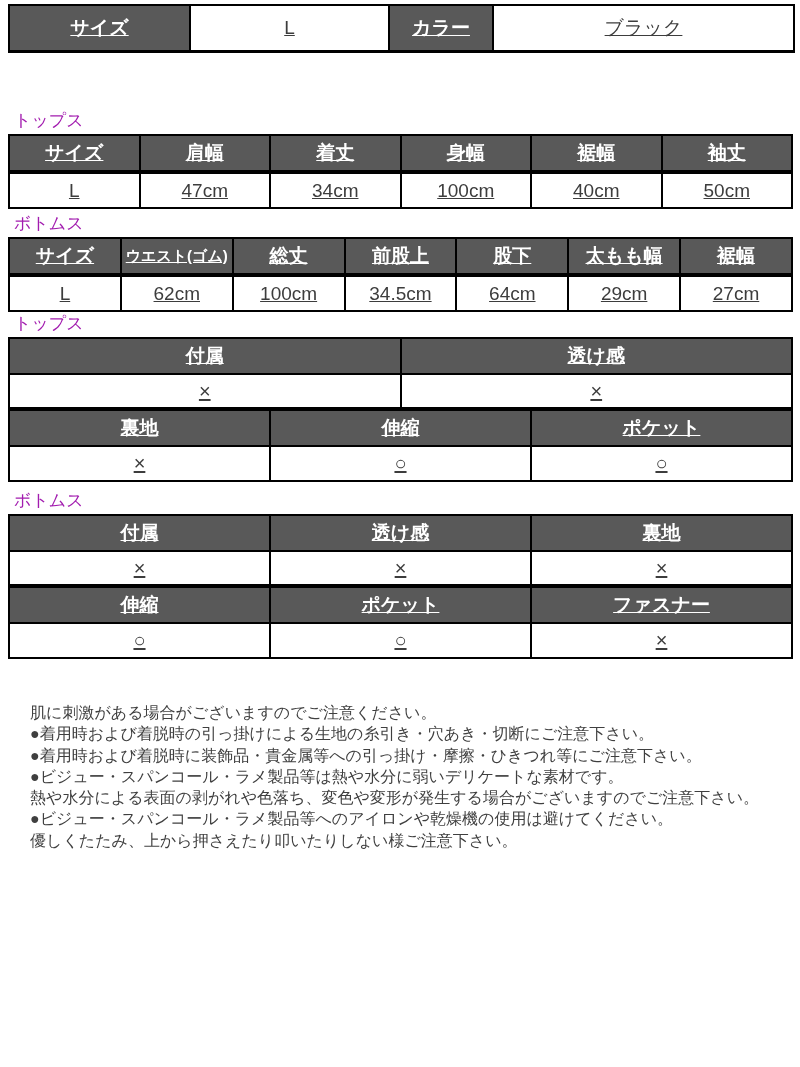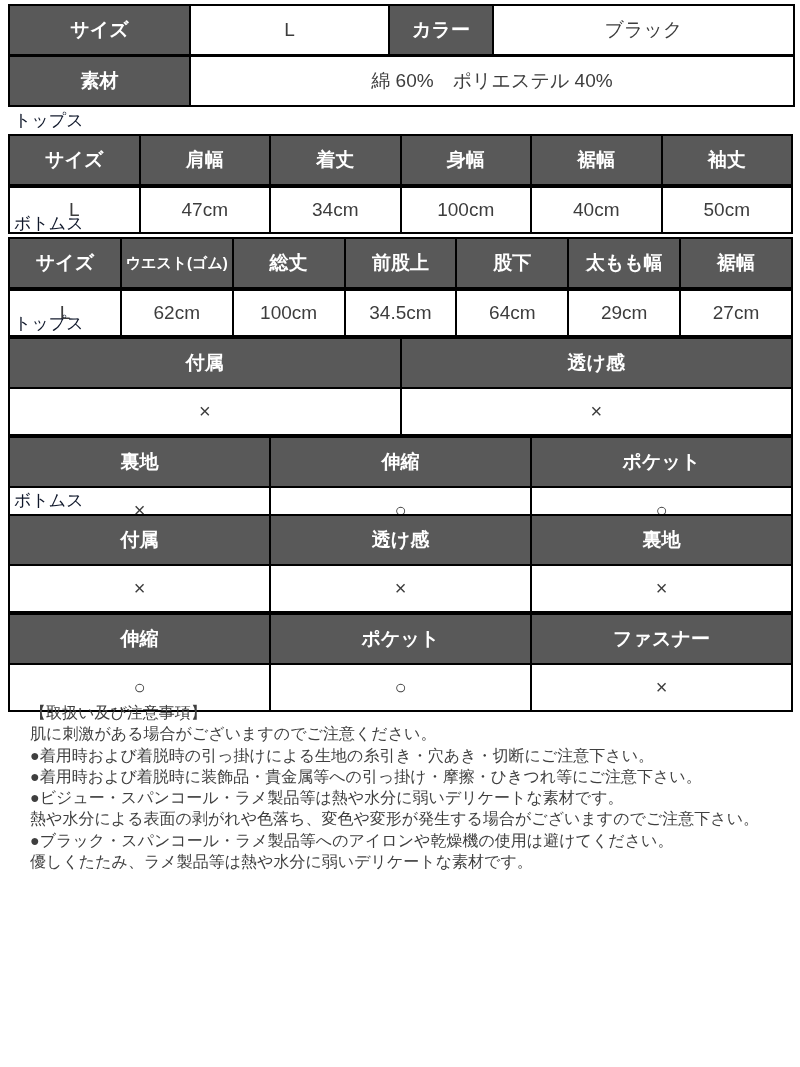--- a/index.html
+++ b/index.html
@@ -15,21 +15,22 @@
     table-layout: fixed;
     position: absolute;
     left: 8px;
     width: 785px;
   }
   th, td {
     border: 2px solid #000;
     text-align: center;
     vertical-align: middle;
     overflow: hidden;
-    padding: 11px 2px;
+    padding: 4px 2px;
+    text-decoration: underline;
   }
   th {
     background: #595959;
     color: #ffffff;
     font-size: 19px;
     font-weight: bold;
   }
   td {
     background: #ffffff;
     color: #3d3d3d;
@@ -51,21 +52,21 @@
   .t4 { top: 337px; }
   .t5 { top: 514px; }
   .vrow { height: 35px; }
   .vrow td { font-size: 20px; }
   .thick-top th { border-top: 4px solid #000; }
   
   .section-label {
     position: absolute;
     left: 14px;
     font-size: 17px;
-    color: #0f172a;
+    color: #a21caf;
     line-height: 18px;
   }
   .lbl-tops1  { top: 112px; }
   .lbl-btms1  { top: 215px; }
   .lbl-tops2  { top: 315px; }
   .lbl-btms2  { top: 492px; }
   
   .notes {
     position: absolute;
     left: 30px;
@@ -87,24 +88,20 @@
       <col style="width:104px">
       <col style="width:301px">
   </colgroup>
   <tbody>
       <tr class="row-top">
     <th>サイズ</th>
     <td>L</td>
     <th>カラー</th>
     <td>ブラック</td>
   </tr>
-  <tr>
-    <th>素材</th>
-    <td colspan="3">綿 60%　ポリエステル 40%</td>
-  </tr>
 </tbody>
   </table>
 
 <div class="section-label lbl-tops1">トップス</div>
 <table class="t2">
   <tbody>
       <tr class="hrow">
     <th>サイズ</th>
     <th>肩幅</th>
     <th>着丈</th>
@@ -199,21 +196,20 @@
   </tr>
   <tr class="vrow">
     <td>○</td>
     <td>○</td>
     <td>×</td>
   </tr>
 </tbody>
   </table>
 
 <div class="notes">
-  <div class="note-line">【取扱い及び注意事項】</div>
   <div class="note-line">肌に刺激がある場合がございますのでご注意ください。</div>
   <div class="note-line">●着用時および着脱時の引っ掛けによる生地の糸引き・穴あき・切断にご注意下さい。</div>
   <div class="note-line">●着用時および着脱時に装飾品・貴金属等への引っ掛け・摩擦・ひきつれ等にご注意下さい。</div>
   <div class="note-line">●ビジュー・スパンコール・ラメ製品等は熱や水分に弱いデリケートな素材です。</div>
   <div class="note-line">熱や水分による表面の剥がれや色落ち、変色や変形が発生する場合がございますのでご注意下さい。</div>
-  <div class="note-line">●ブラック・スパンコール・ラメ製品等へのアイロンや乾燥機の使用は避けてください。</div>
-  <div class="note-line">優しくたたみ、ラメ製品等は熱や水分に弱いデリケートな素材です。</div>
+  <div class="note-line">●ビジュー・スパンコール・ラメ製品等へのアイロンや乾燥機の使用は避けてください。</div>
+  <div class="note-line">優しくたたみ、上から押さえたり叩いたりしない様ご注意下さい。</div>
 </div>
 
 </body></html>

